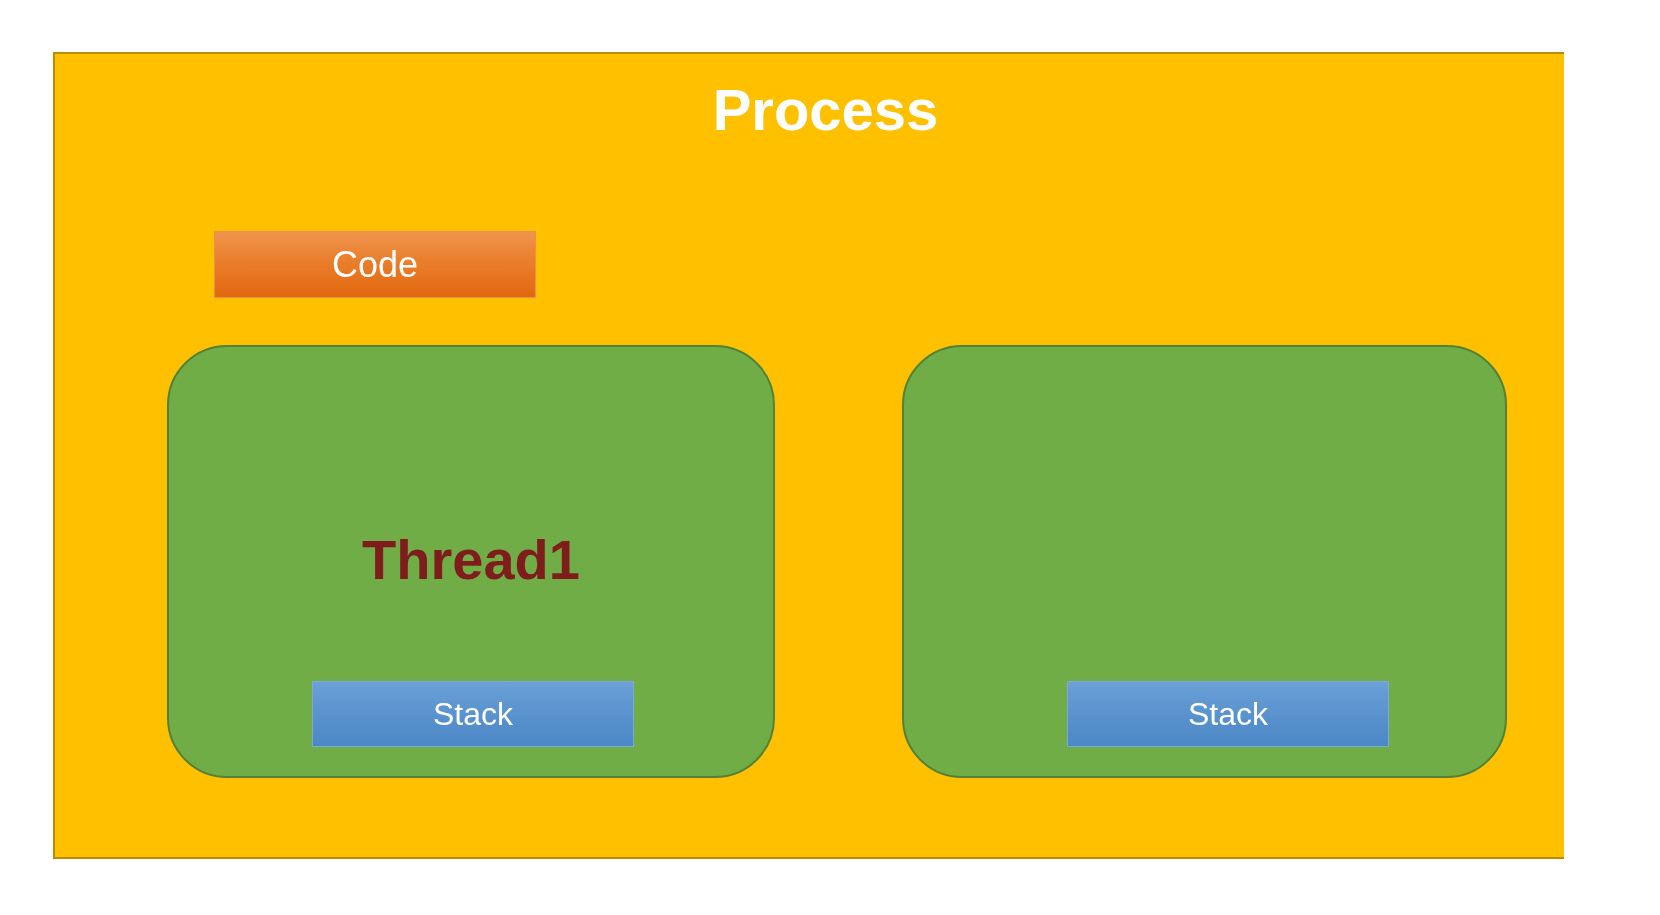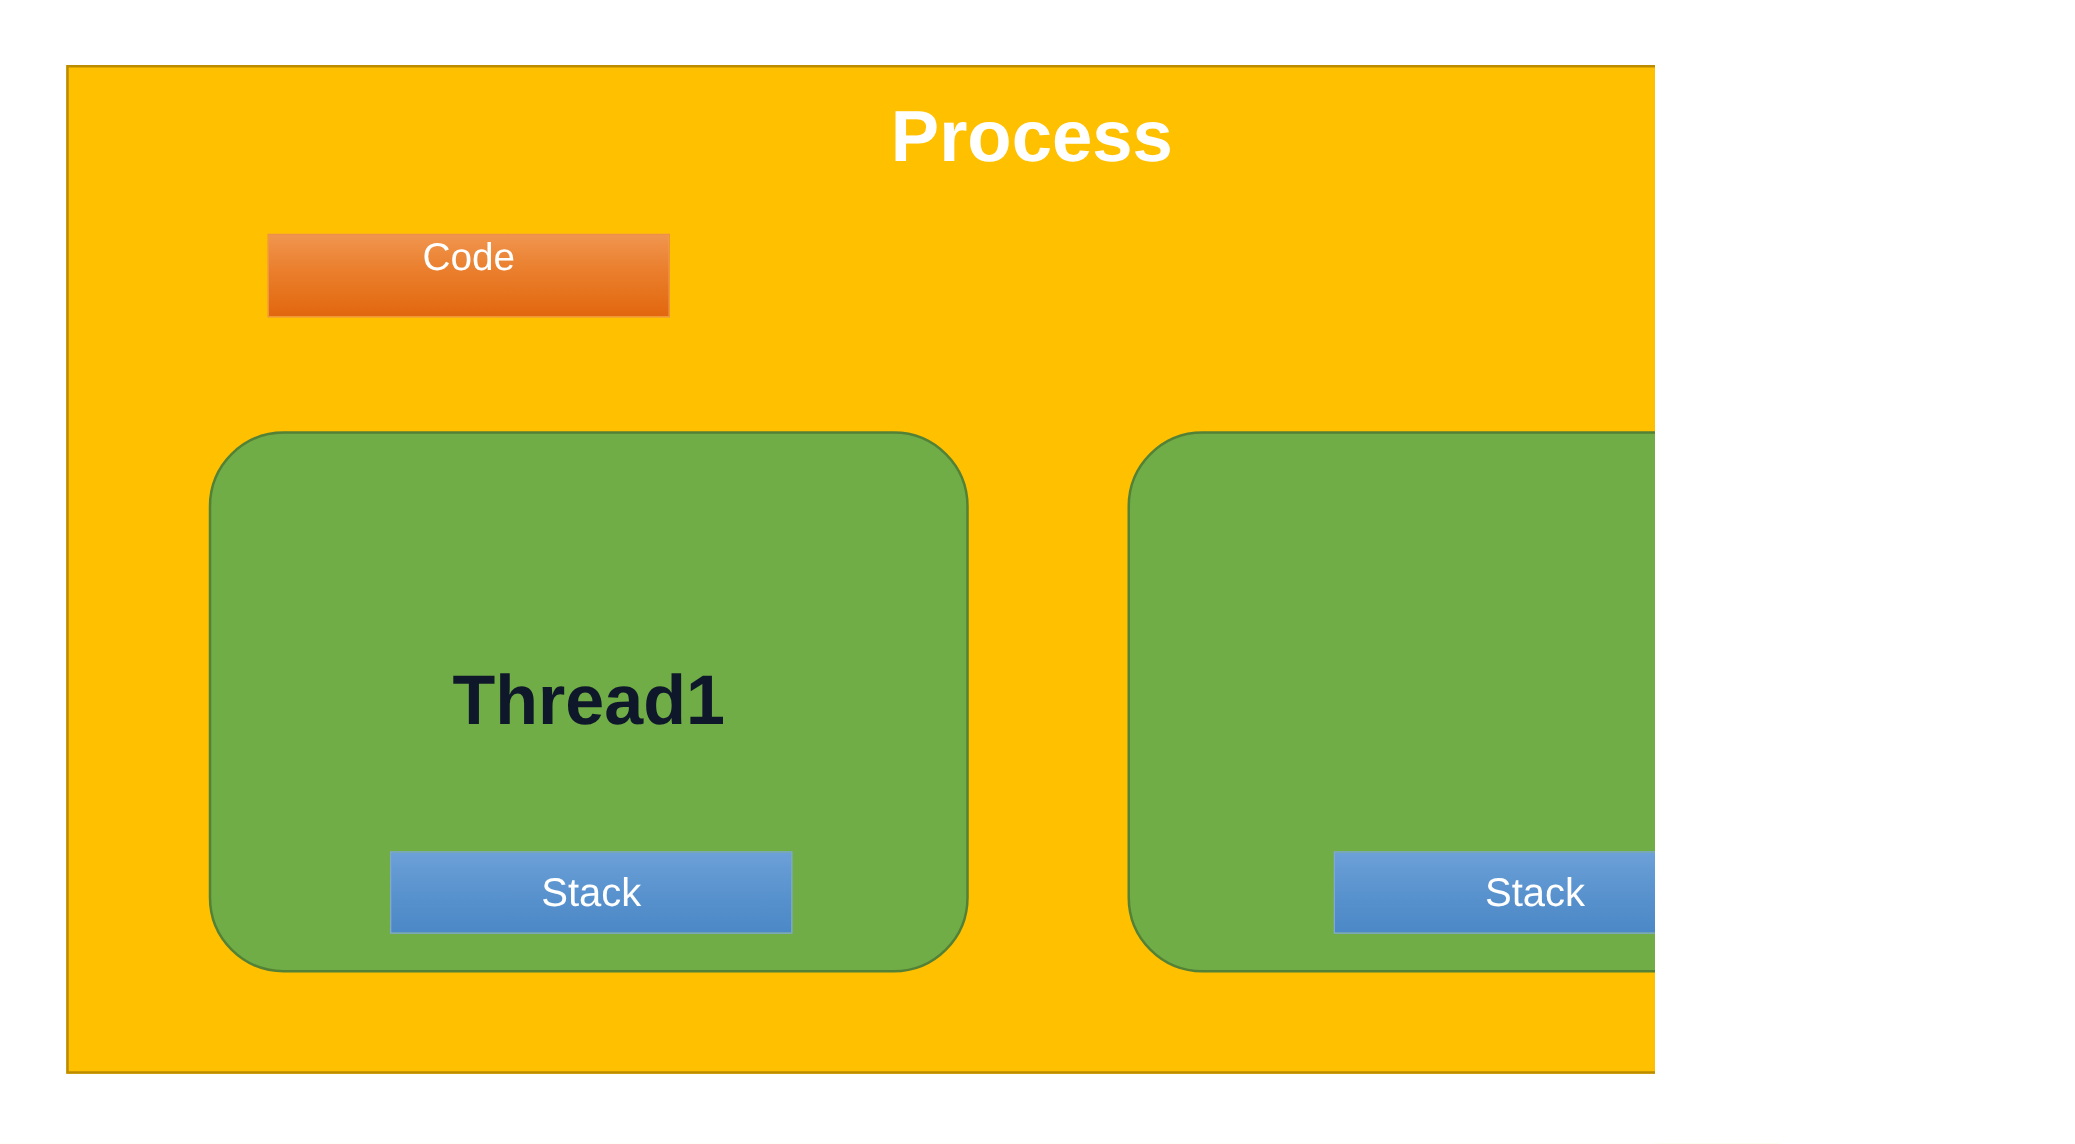--- a/index.html
+++ b/index.html
@@ -3,21 +3,21 @@
 <meta charset="utf-8">
 <style>
   html, body {
     margin: 0;
     padding: 0;
     background: #ffffff;
     font-family: "Liberation Sans", sans-serif;
   }
   .stage {
     position: relative;
-    width: 1324px;
+    width: 1564px;
     height: 915px;
     background: #ffffff;
     overflow: hidden;
   }
   .process-box {
     position: absolute;
     left: 53px;
     top: 52px;
     width: 1545px;
     height: 807px;
@@ -37,24 +37,26 @@
     line-height: 1.1;
     letter-spacing: 0px;
   }
   .segment {
     position: absolute;
     height: 67px;
     background: linear-gradient(180deg, #F0954E 0%, #EA7E2C 45%, #E2670E 100%);
     border: 1px solid #ED9049;
     box-sizing: border-box;
     display: flex;
+    align-items: center;
     justify-content: center;
     color: #ffffff;
-    font-size: 31px;
+    font-size: 36px;
     font-weight: 400;
+    margin-top: 44px;
   }
   .segment-code { left: 159px; top: 133px; width: 322px; } 
   .segment-data { left: 623px; top: 133px; width: 319px; }
   .segment-heap { left: 1109px; top: 133px; width: 323px; }
   .thread-box {
     position: absolute;
     top: 291px; 
     height: 433px;
     background: #70AD47;
     border: 2px solid #538135;
@@ -62,21 +64,21 @@
     box-sizing: border-box;
   }
   .thread-box-1 { left: 112px; width: 608px; }  
   .thread-box-2 { left: 847px; width: 605px; }  
   .thread-label {
     position: absolute;
     left: 0;
     top: 182px;
     width: 100%;
     text-align: center;
-    color: #0f172a;
+    color: #7f1d1d;
     font-size: 56px;
     font-weight: bold;
     line-height: 1.1;
   }
   .stack-box {
     position: absolute;
     top: 310px; 
     width: 322px;
     height: 66px;
     background: linear-gradient(180deg, #6CA0D8 0%, #5B94CF 45%, #4B88C6 100%);

